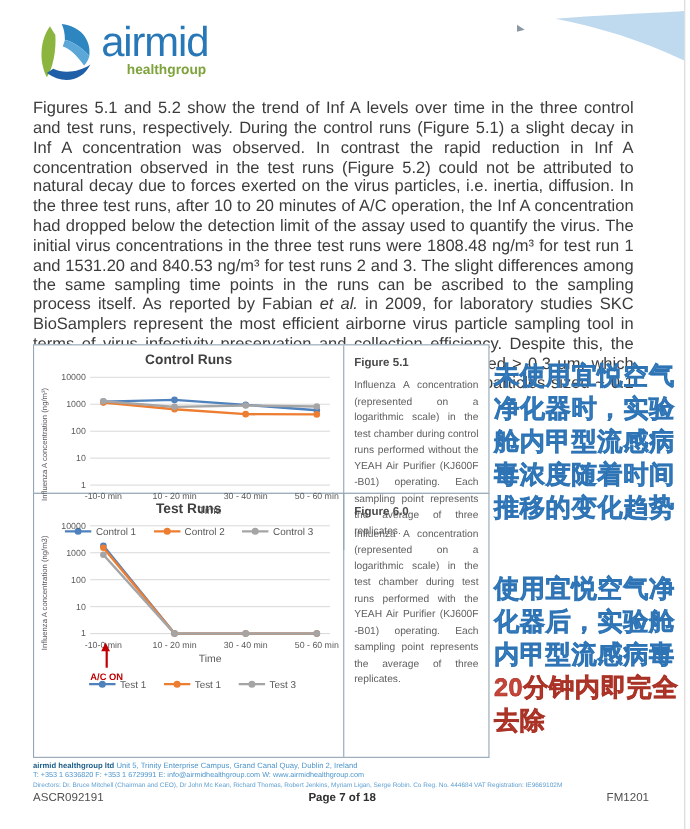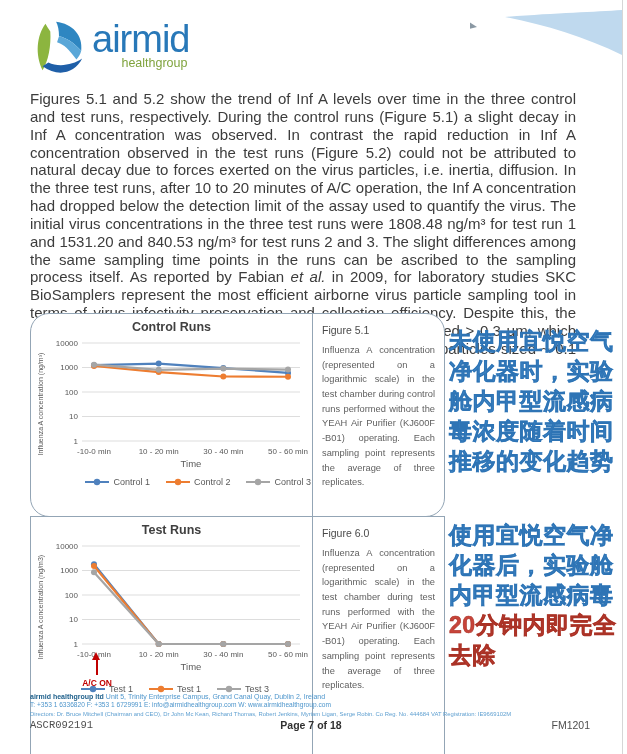--- a/index.html
+++ b/index.html
@@ -4,43 +4,43 @@
 <style>
   html,body { margin:0; padding:0; background:#ffffff; }
   .page { position:relative; width:627px; height:754px; background:#fff;
           font-family:"Liberation Sans", sans-serif; overflow:hidden; }
   .page-edge { position:absolute; left:622px; top:0; width:1px; height:754px; background:#d6d6d6; }
 
   
   .logo { position:absolute; left:30px; top:18px; display:flex; align-items:flex-start; }
   .logo-text { margin-left:4px; margin-top:2px; }
   .brand { font-size:38px; line-height:38px; color:#2878B8; font-weight:500; letter-spacing:-1px; }
-  .brand-sub { font-size:12.5px; color:#7FA33C; font-weight:normal; text-align:right; margin-top:-2px; padding-right:2px; }
+  .brand-sub { font-size:12.5px; color:#7FA33C; font-weight:bold; text-align:right; margin-top:-2px; padding-right:2px; }
 
   
   .swoosh { position:absolute; left:470px; top:0; }
 
   
   .body-text { position:absolute; left:30px; top:90px; width:546px;
                font-size:15px; line-height:17.85px; text-align:justify; color:#3c3c3c; }
 
   
   .fig-table { position:absolute; left:30px; top:313px; width:415px; }
   .fig-row { display:grid; grid-template-columns:281px 1fr; border:1px solid #93A5B5; background:#fff; box-sizing:border-box; }
   .fig-row.second { margin-top:-1px; }
-  .fig-row.first { height:204px;border-radius:19px; }
+  .fig-row.first { height:136px; }
   .fig-row.second { height:241px; }
   .chart-cell { position:relative; padding:4px 1px 0 1px; }
   .chart-title { text-align:center; font-weight:bold; font-size:12.5px; line-height:15px; color:#404040; margin:2px 0 2px; }
-  .legend { display:flex; justify-content:flex-end; gap:15px; font-size:9px; color:#595959; align-items:center; margin-top:2px; }
+  .legend { display:flex; justify-content:center; gap:15px; font-size:9px; color:#595959; align-items:center; margin-top:2px; }
   .legend.annotated { justify-content:flex-start; padding-left:48px; margin-top:6px; }
   .legend-item { display:flex; align-items:center; gap:3px; }
   .legend-item svg { display:block; }
   .caption-cell { border-left:1px solid #93A5B5; padding:10px 9px; box-sizing:border-box; }
-  .caption-label { font-weight:normal; font-size:10.5px; color:#4a4a4a; margin-bottom:7px; }
+  .caption-label { font-weight:bold; font-size:10.5px; color:#4a4a4a; margin-bottom:7px; }
   .caption-text { font-size:9.3px; color:#5f5f5f; text-align:justify; line-height:1.58; }
 
   
   .ac-annot { position:absolute; left:48px; top:142px; width:36px; text-align:center; }
   .ac-line { margin:0 auto; width:2.4px; height:16px; background:#C00000; position:relative; }
   .ac-line::before { content:""; position:absolute; top:-7px; left:-3.6px;
                      border:4.8px solid transparent; border-bottom:8px solid #C00000; border-top:none; }
   .ac-label { margin-top:3px; color:#C00000; font-weight:bold; font-size:8.5px; }
 
   
@@ -51,21 +51,21 @@
   .note2 .cn-blue { color:#4E95D4; -webkit-text-stroke:0.6px #2E74B5; }
   .note2 .cn-red { color:#C8443A; -webkit-text-stroke:0.6px #A93226; }
 
   
   .footer { position:absolute; left:30px; top:692px; width:565px; color:#4E96CC; }
   .f-line1 { font-size:7px; line-height:9px; }
   .f-line1 b { color:#1C5E8A; }
   .f-line2 { font-size:6.6px; line-height:8.5px; }
   .f-line3 { font-size:5.9px; line-height:8px; color:#5E9FD0; }
   .doc-row { position:absolute; top:719px; left:0; width:622px; height:14px; font-size:10.5px; color:#4e4e4e; }
-  .doc-row .left { position:absolute; left:30px;font-family:Liberation Mono, monospace; }
+  .doc-row .left { position:absolute; left:30px; }
   .doc-row .center { position:absolute; left:50%; transform:translateX(-50%); font-weight:bold; color:#303030; }
   .doc-row .right { position:absolute; right:32px; }
 </style>
 </head>
 <body>
 
 <div class="page">
 
   <svg class="swoosh" width="157" height="70" viewBox="470 0 157 70">
     <path d="M505,17 C555,13 595,12 622,10 L622,55 C585,37 542,24 505,17 Z" fill="#BFD9EE"></path>

